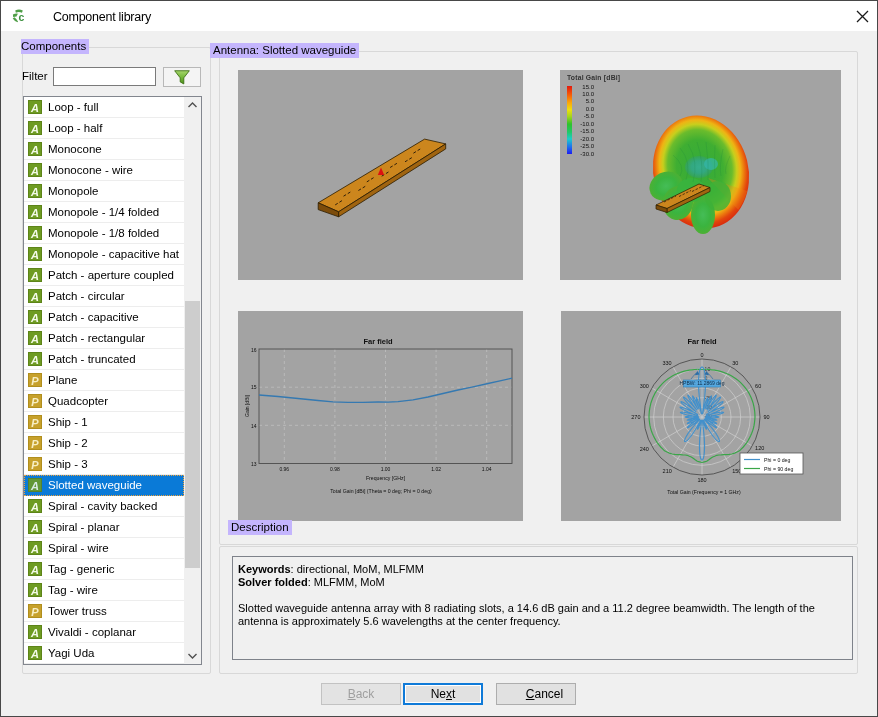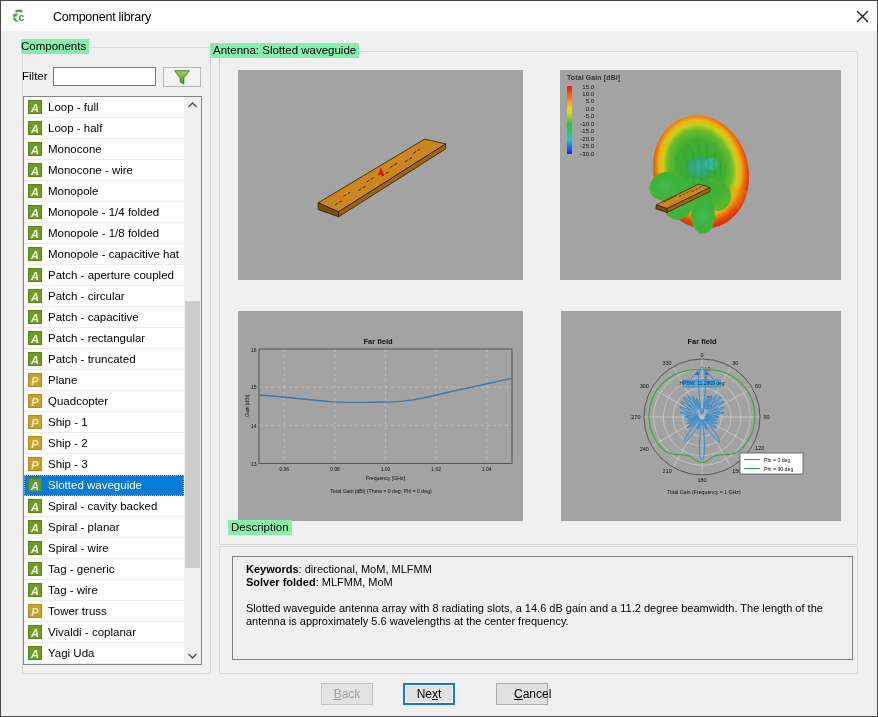--- a/index.html
+++ b/index.html
@@ -3,43 +3,43 @@
 <meta charset="utf-8">
 <style>
 * { margin:0; padding:0; box-sizing:border-box; }
 html,body { width:878px; height:717px; }
 body { font-family:"Liberation Sans", sans-serif; background:#f0f0f0; position:relative; overflow:hidden; }
 .abs { position:absolute; }
 .frame { position:absolute; left:0; top:0; width:878px; height:717px; border:1px solid #484848; pointer-events:none; z-index:50; }
 .titlebar { position:absolute; left:1px; top:1px; width:876px; height:30px; background:#ffffff; }
 .title-text { position:absolute; left:36px; top:9px; font-size:12.5px; letter-spacing:-0.25px; color:#000;margin-left:16px; }
 .gbox { position:absolute; border:1px solid #d8d8d8; border-radius:2px; }
-.gblabel { position:absolute; top:-8px; font-size:11.5px; color:#000; background:#86efac; padding:0 3px; white-space:nowrap; line-height:15px; }
+.gblabel { position:absolute; top:-8px; font-size:11.5px; color:#000; background:#c4b5fd; padding:0 3px; white-space:nowrap; line-height:15px; }
 .whitebox { position:absolute; background:#a3a3a3; }
 
 .filter-label { position:absolute; left:22px; top:70px; font-size:11.5px; }
 .filter-input { position:absolute; left:53px; top:67px; width:103px; height:19px; background:#fff; border:1px solid #7a7a7a; }
 .filter-btn { position:absolute; left:163px; top:67px; width:38px; height:20px; background:#f4f4f4; border:1px solid #b8b8b8; }
 .listbox { position:absolute; left:23px; top:96px; width:179px; height:569px; background:#fff; border:1px solid #82868e; }
 .lrow { position:relative; width:160px; height:21px; border-bottom:1px solid #ededed; background:#fff; }
 .lrow .ic { position:absolute; left:4px; top:3px; width:14px; height:14px; font-size:11px; font-weight:bold; font-style:italic; color:#fff; text-align:center; line-height:14px; }
 .ic.a { background:#6e9b22; border:1px solid #5d8418; color:#f4fae8; }
 .ic.p { background:#c7a12b; border:1px solid #b08e1d; color:#f7eec2; }
 .lrow .tx { position:absolute; left:24px; top:3px; font-size:11.5px; line-height:15px; color:#000; white-space:nowrap; }
 .lrow.sel { background:#0a7ad7; border:1px dotted #f0a43c; border-bottom:1px dotted #f0a43c; }
 .lrow.sel .tx { color:#fff; top:2px; left:23px;text-align:right; }
 .lrow.sel .ic { left:3px; top:2px; opacity:0.88; }
 .sbar { position:absolute; right:0; top:0; width:17px; height:567px; background:#f0f0f0; }
 .sbtn { position:absolute; left:0; width:17px; height:17px; background:#f0f0f0; }
 .sthumb { position:absolute; left:1px; top:204px; width:15px; height:267px; background:#cdcdcd; }
 
 .descbox { position:absolute; left:232px; top:556px; width:621px; height:104px; border:1px solid #7e828a; font-size:11px; line-height:13px; white-space:nowrap; }
-.descbox .inner { position:absolute; left:5px; top:6px;margin-left:8px; }
-
-.btn { position:absolute; top:683px; width:52px; height:22px; font-size:12px; text-align:center; line-height:20px; }
+.descbox .inner { position:absolute; left:5px; top:6px; }
+
+.btn { position:absolute; top:683px; width:80px; height:22px; font-size:12px; text-align:center; line-height:20px; }
 .btn-back { left:321px; background:#e3e3e3; border:1px solid #c2c2c2; color:#9f9f9f; }
 .btn-next { left:403px; background:#e1e1e1; border:2px solid #0f7ad8; box-shadow:inset 0 0 0 1px #ffffff; line-height:18px; }
 .btn-cancel { left:496px; background:#e1e1e1; border:1px solid #adadad;padding-left:17px; }
 svg { display:block; }
 u { text-decoration:underline; }
 </style>
 </head>
 <body>
 <div class="titlebar">
   <svg class="abs" style="left:9px;top:6px;" width="18" height="18" viewBox="0 0 18 18">

